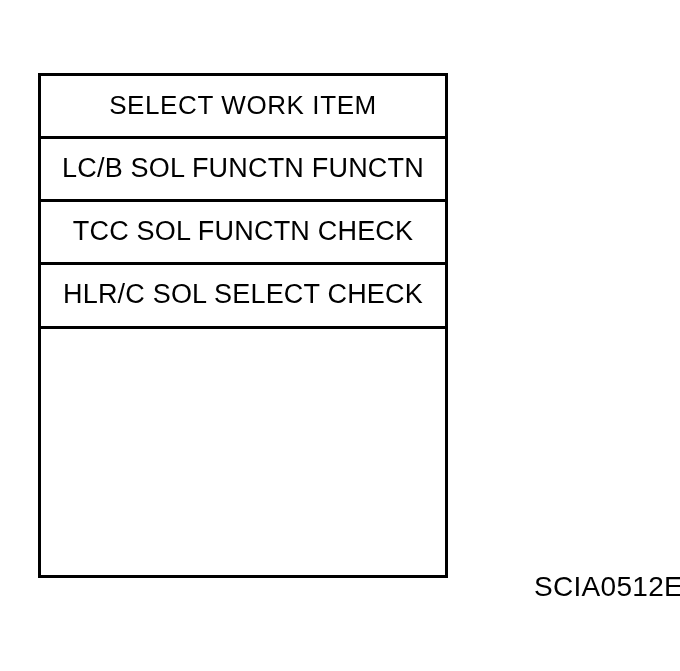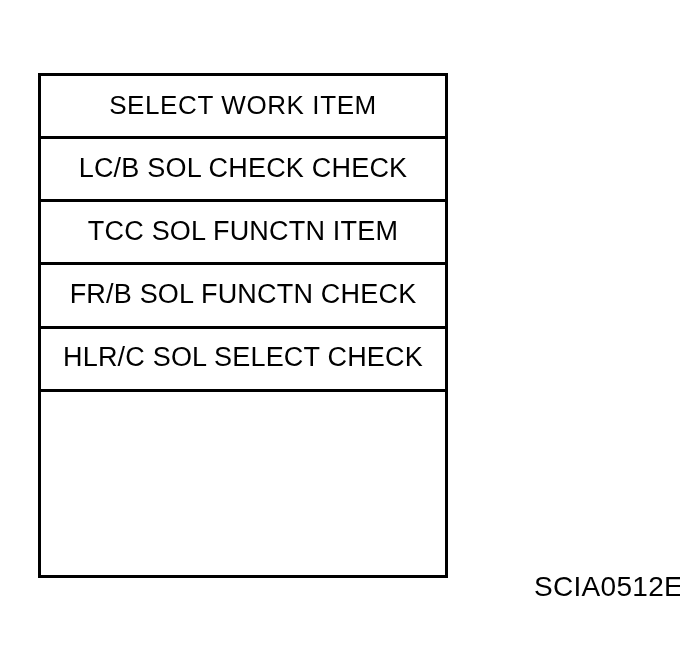--- a/index.html
+++ b/index.html
@@ -89,32 +89,29 @@
 
 <div id="screen">
 
   <div id="menu-table">
 
     <div class="menu-row header">
       <span class="menu-row-label">SELECT WORK ITEM</span>
     </div>
 
     <div class="menu-row">
-      <span class="menu-row-label">LC/B SOL CHECK CHECK</span>
+      <span class="menu-row-label">LC/B SOL FUNCTN FUNCTN</span>
     </div>
 
     <div class="menu-row">
-      <span class="menu-row-label">TCC SOL FUNCTN ITEM</span>
+      <span class="menu-row-label">TCC SOL FUNCTN CHECK</span>
     </div>
 
 
 
-    <div class="menu-row">
-      <span class="menu-row-label">FR/B SOL FUNCTN CHECK</span>
-    </div>
 
     <div class="menu-row">
       <span class="menu-row-label">HLR/C SOL SELECT CHECK</span>
     </div>
 
     <div class="menu-row blank">
       <span class="menu-row-label"></span>
     </div>
 
   </div>

